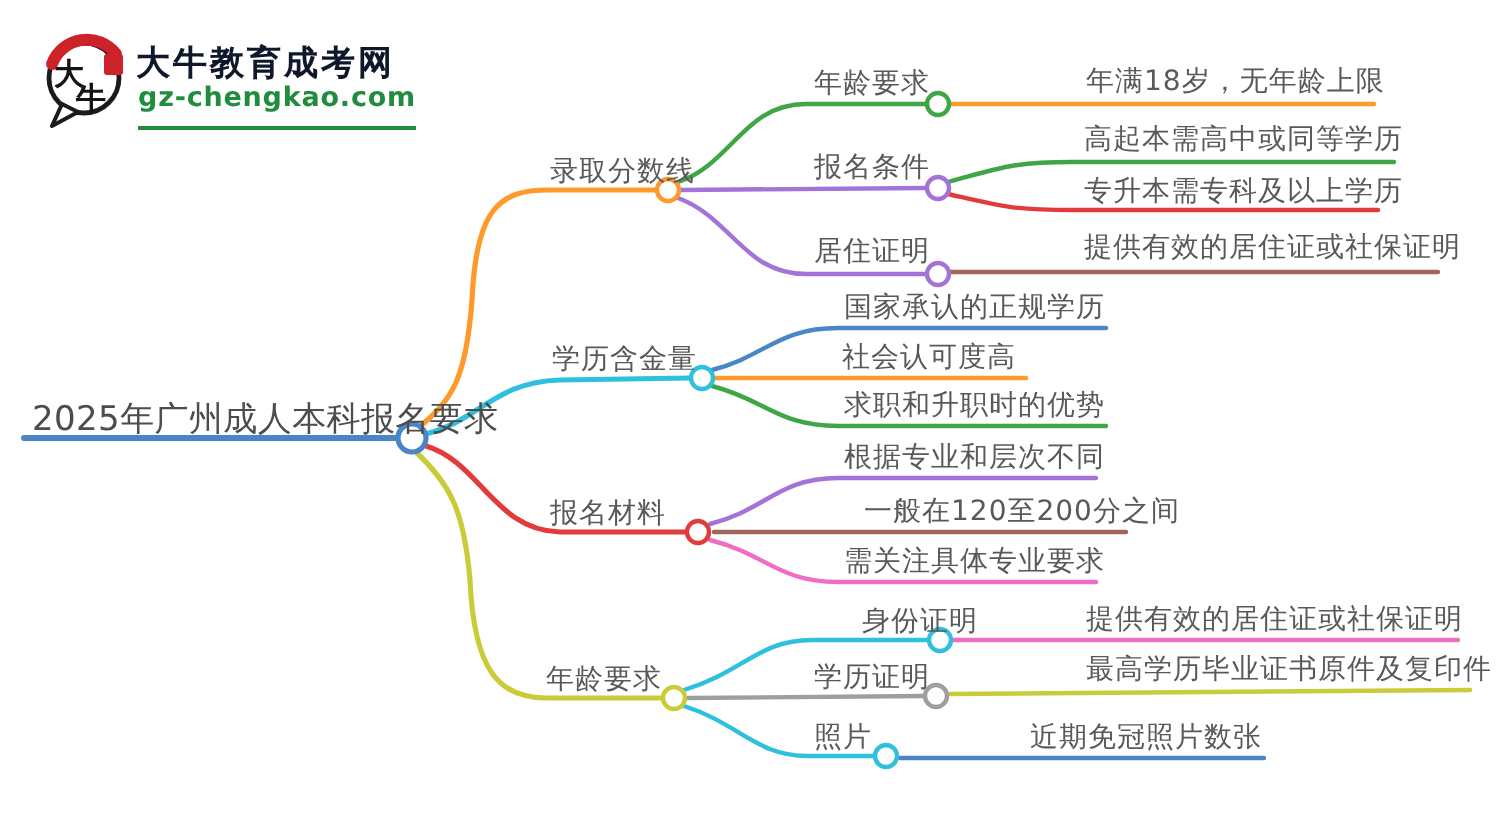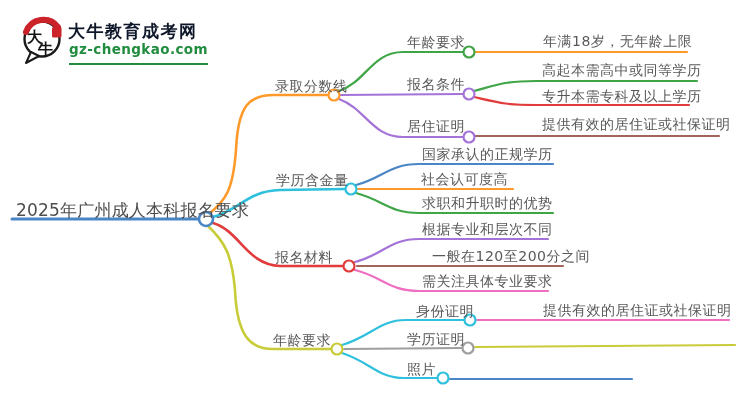--- a/index.html
+++ b/index.html
@@ -113,19 +113,21 @@
   <div class="lbl" style="left:542px;top:116px">提供有效的居住证或社保证明</div>
 
   <div class="lbl" style="left:422px;top:146px">国家承认的正规学历</div>
   <div class="lbl" style="left:421px;top:171px">社会认可度高</div>
   <div class="lbl" style="left:422px;top:195px">求职和升职时的优势</div>
 
   <div class="lbl" style="left:422px;top:221px">根据专业和层次不同</div>
   <div class="lbl" style="left:432px;top:248px">一般在120至200分之间</div>
   <div class="lbl" style="left:422px;top:273px">需关注具体专业要求</div>
 
-  <div class="lbl" style="left:416px;top:303px">身份证明</div>
+  <div class="lbl" style="left:431px;top:303px">身份证明</div>
   <div class="lbl" style="left:407px;top:331px">学历证明</div>
   <div class="lbl" style="left:407px;top:361px">照片</div>
 
   <div class="lbl" style="left:543px;top:302px">提供有效的居住证或社保证明</div>
+  <div class="lbl" style="left:543px;top:327px">最高学历毕业证书原件及复印件</div>
+  <div class="lbl" style="left:515px;top:361px">近期免冠照片数张</div>
 
 </div>
 
 </body></html>

